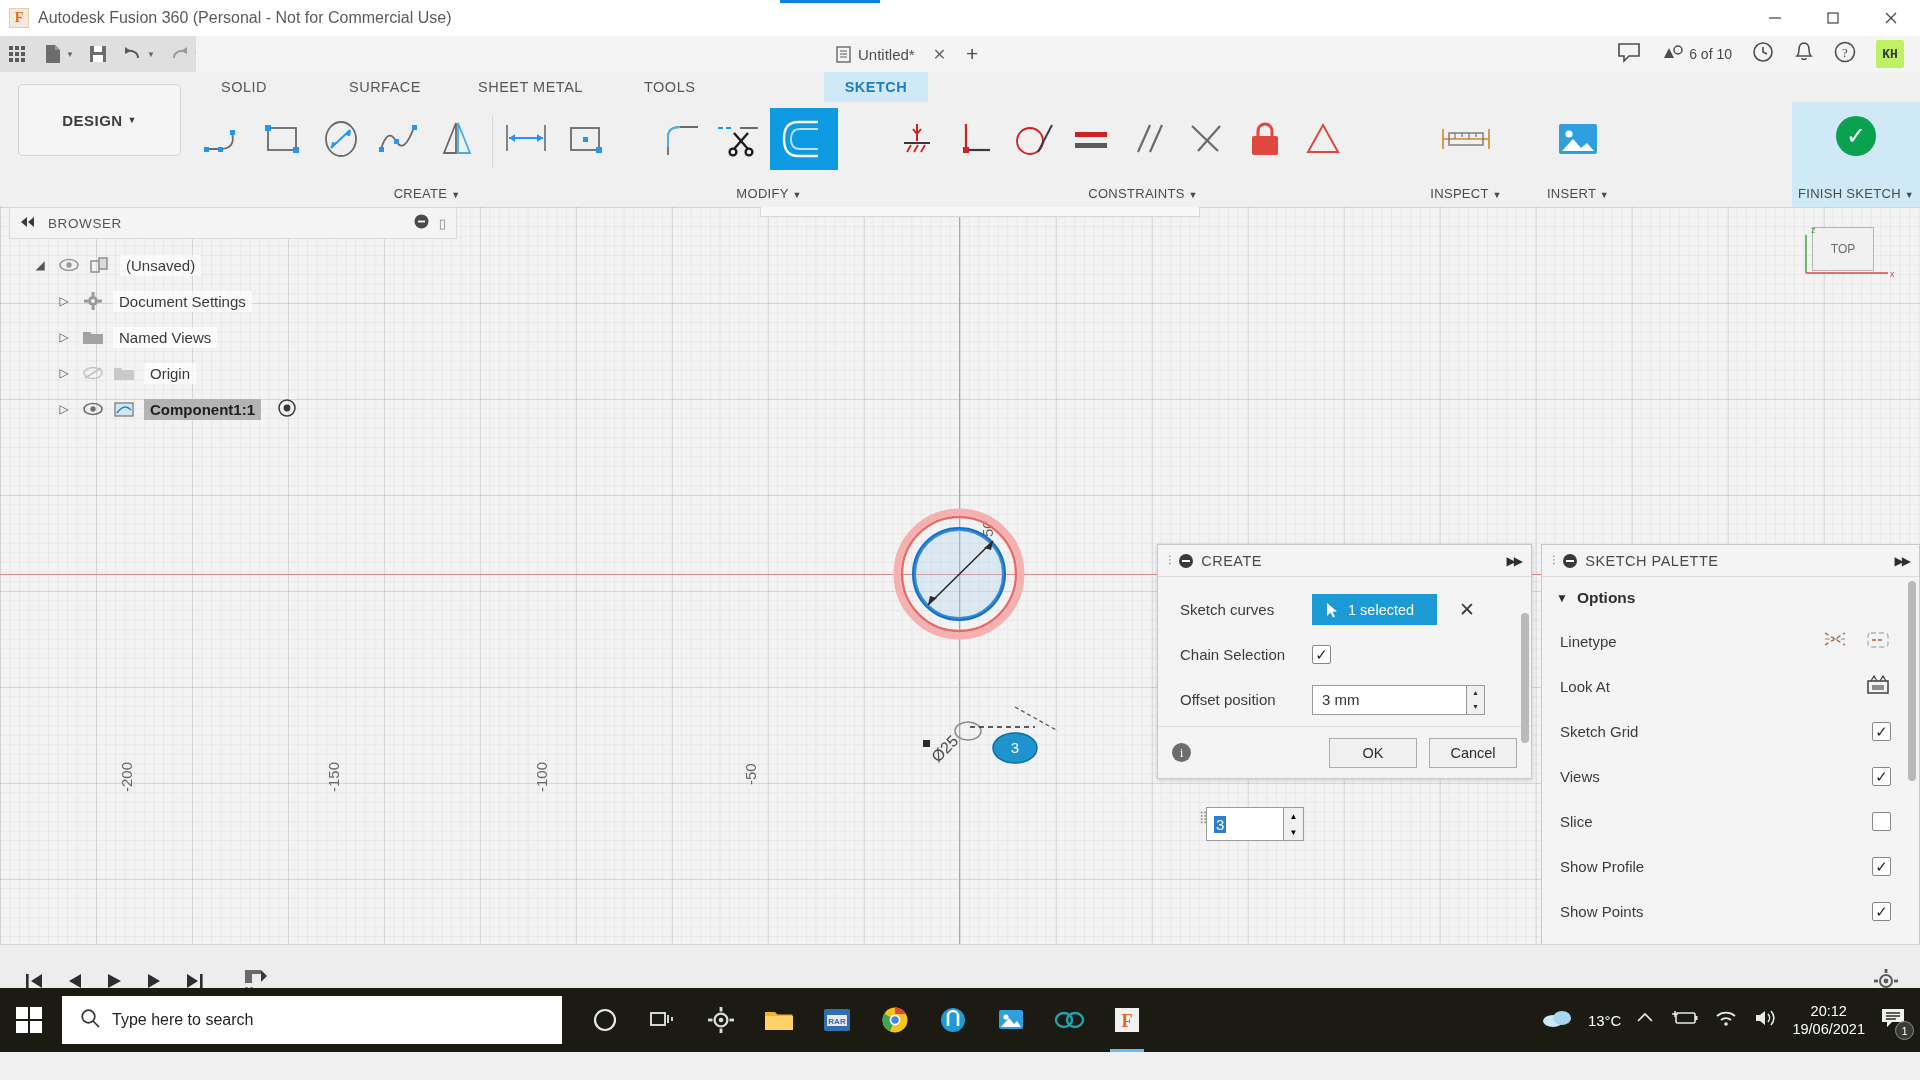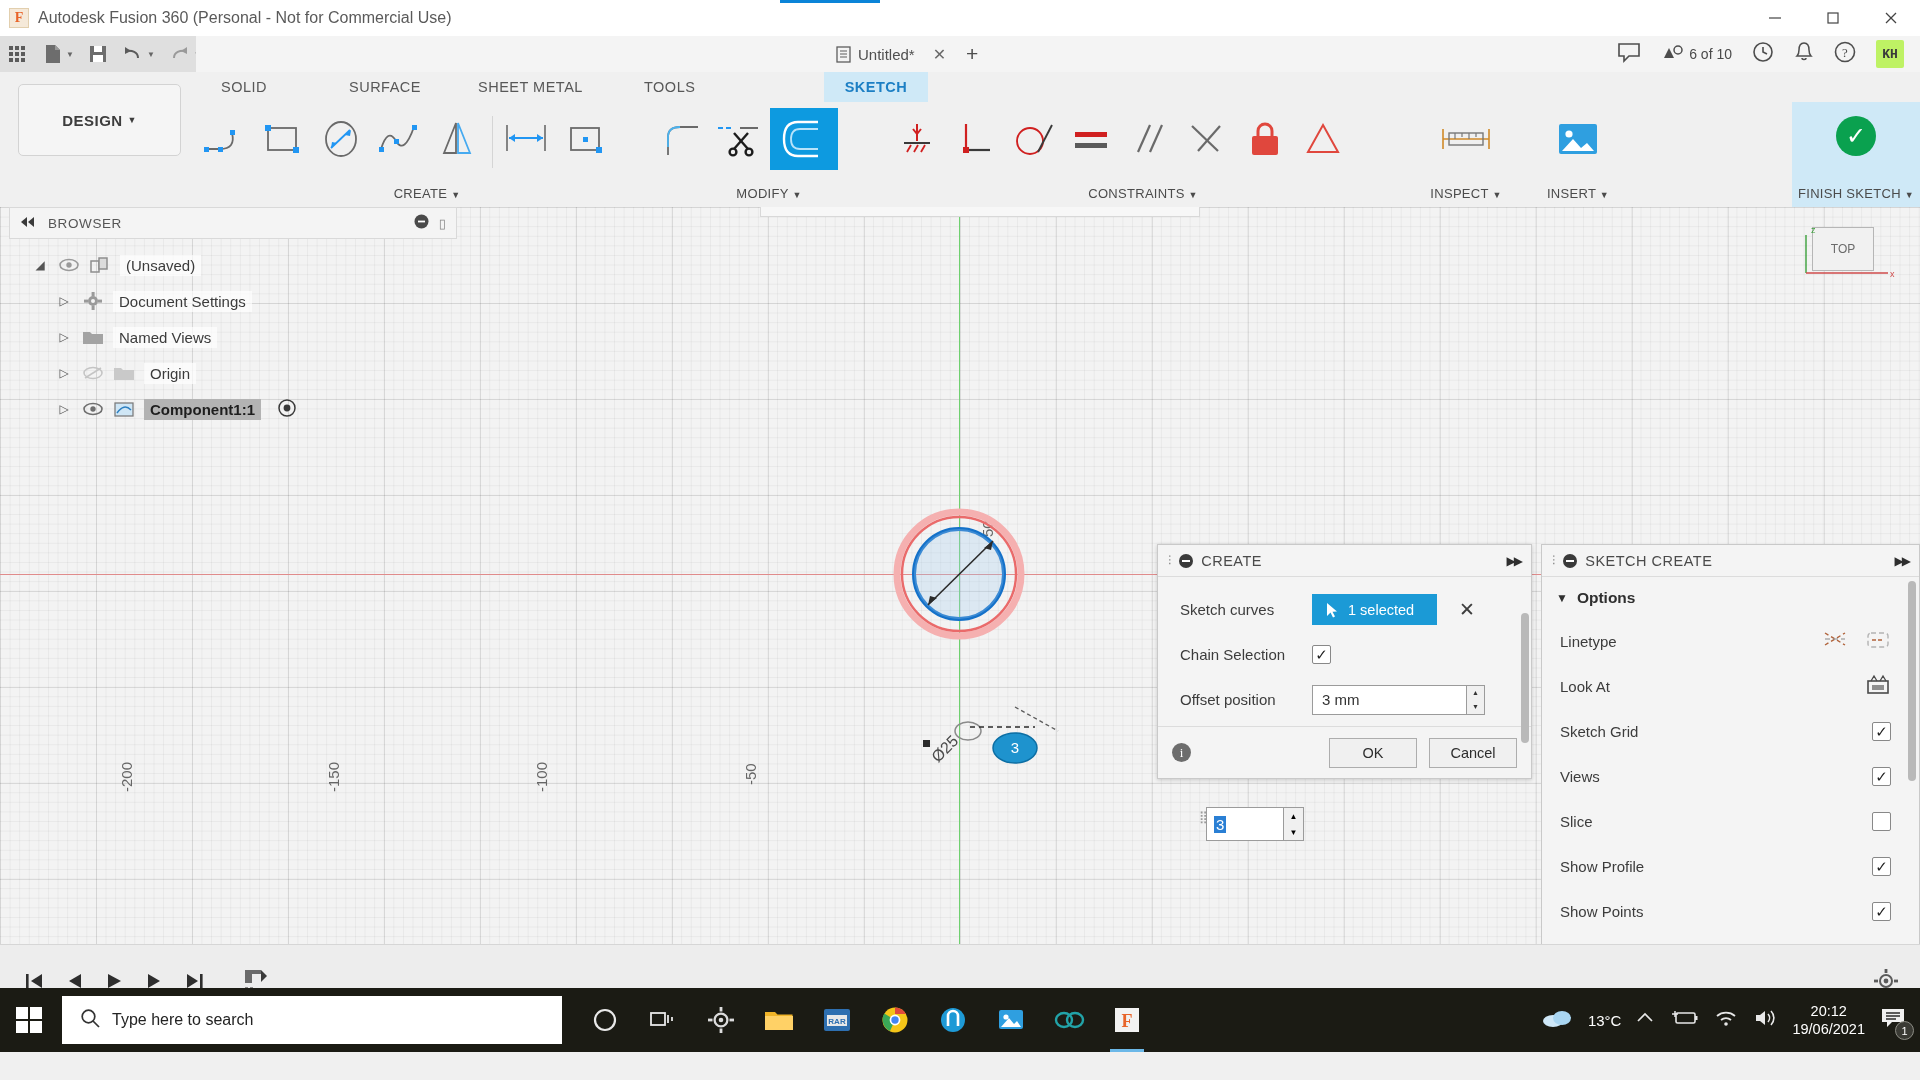--- a/index.html
+++ b/index.html
@@ -877,21 +877,21 @@
         <span class="dbtn">Cancel</span>
       </div>
     </div>
 
     <div class="palette">
       <div class="dlg-head">
         <span class="dlg-grip">⫶</span>
         <span class="dot-min">
             <i></i>
           </span>
-        <span class="dlg-title">SKETCH CREATE</span>
+        <span class="dlg-title">SKETCH PALETTE</span>
         <span class="dlg-expand">▶▶</span>
       </div>
       <div class="pal-body">
         <div class="pal-scroll"></div>
         <div class="pal-section">
           <span style="font-size:12px;">▼</span>
           <span>Options</span>
         </div>
 
         <div class="pal-row">

